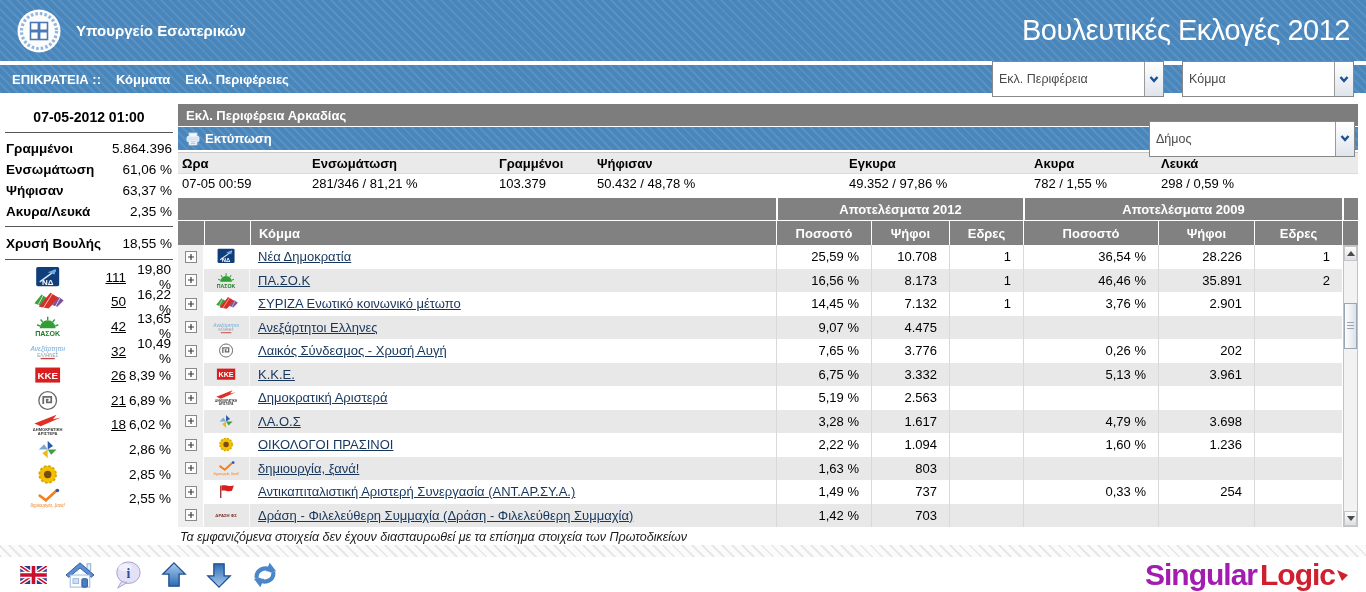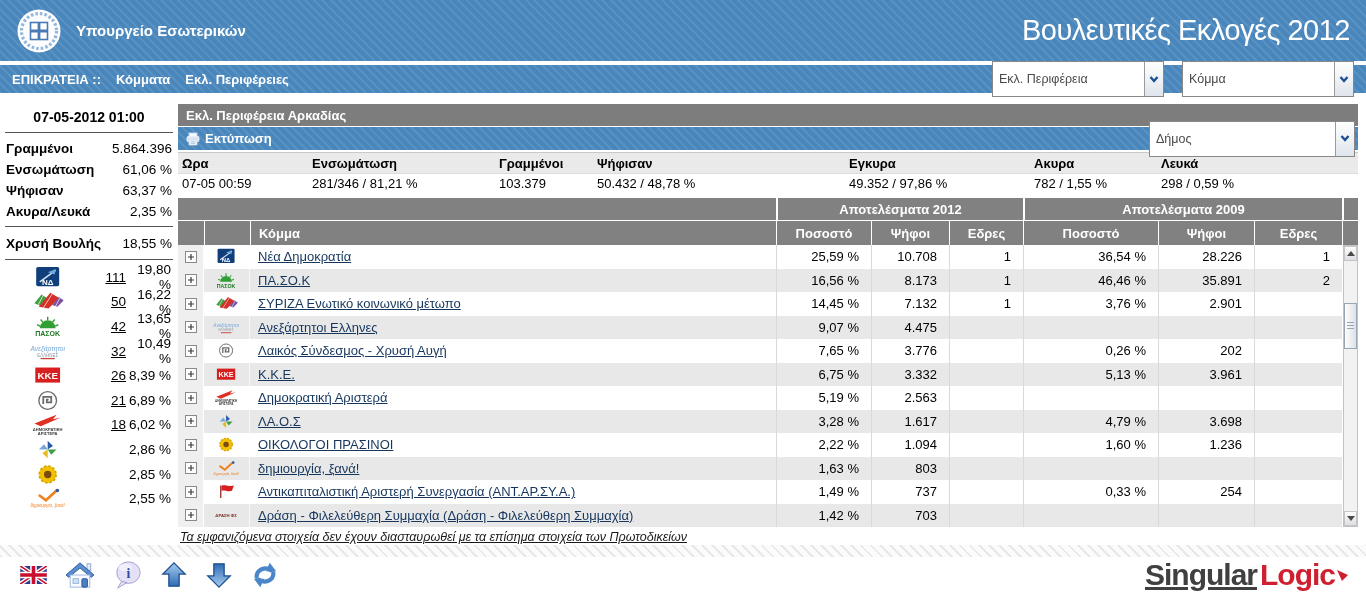--- a/index.html
+++ b/index.html
@@ -59,39 +59,39 @@
   .rt-body{position:relative;}
   .rt-row{display:grid;grid-template-columns:26px 46px 526px 95px 78px 74px 135px 96px 88px 16px;height:23.5px;background:#fff;}
   .rt-row.alt{background:#e8e8e8;}
   .rt-row .c{display:flex;align-items:center;font-size:13px;overflow:hidden;}
   .c-expand{justify-content:center;background:#efefef;border-right:1px solid #fff;cursor:pointer;}
   .c-logo{justify-content:center;border-right:1px solid rgba(255,255,255,.7);}
   .c-logo svg{height:17px;}
   .c-party a{color:#16365c;text-decoration:underline;padding-left:8px;white-space:nowrap;cursor:pointer;}
   .c-num{justify-content:flex-end;padding-right:12px;border-left:1px solid #d9d9d9;}
   .c-cap{background:#fff;}
-  .disclaimer{font-style:italic;font-size:12.5px;color:#1a1a1a;padding:3px 0 0 2px;text-decoration:underline;}
+  .disclaimer{font-style:italic;font-size:12.5px;color:#1a1a1a;padding:3px 0 0 2px;}
   
   .vscroll{position:absolute;top:0;right:0;width:15px;height:100%;background:#f2f2f2;
     border:1px solid #c2c2c2;box-sizing:border-box;}
   .vs-btn{position:absolute;left:0;right:0;height:15px;display:flex;align-items:center;justify-content:center;
     background:linear-gradient(#fdfdfd,#dcdfe4);border:1px solid #c6c6c6;box-sizing:border-box;cursor:pointer;}
   .vs-up{top:0;}.vs-down{bottom:0;}
   .vs-track{position:absolute;top:15px;bottom:15px;left:0;right:0;}
   .vs-thumb{margin-top:42px;height:46px;background:linear-gradient(90deg,#fdfdfd,#dde2e8);
     border:1px solid #9aa6b4;box-sizing:border-box;position:relative;cursor:pointer;}
   .vs-thumb::before{content:"";position:absolute;left:2px;right:2px;top:50%;transform:translateY(-50%);
     height:8px;background:repeating-linear-gradient(180deg,#9aa6b4 0 1px,transparent 1px 3px);}
   
   .foot-band{height:12px;background:repeating-linear-gradient(45deg,#e8e8e8 0 2px,#fbfbfb 2px 7px);}
   .footer{height:35px;display:flex;align-items:center;padding:0 18px 0 20px;}
   .ficons{display:flex;align-items:center;gap:17px;}
   .ft{display:flex;align-items:center;cursor:pointer;}
   .brand{margin-left:auto;display:flex;align-items:flex-start;font-weight:bold;font-size:30px;letter-spacing:-1px;line-height:1;}
-  .brand .b1{color:#404040;text-decoration:underline;}
+  .brand .b1{color:#a21caf;}
   .brand .b2{color:#cf2030;margin-left:3px;}
   .brand .bmark{margin-top:-3px;margin-left:1px;}
 </style>
 </head>
 <body>
 
 <div class="page">
 
   <div class="top stripes">
     <span class="emblem"><svg viewBox="0 0 46 46" width="46" height="46">

